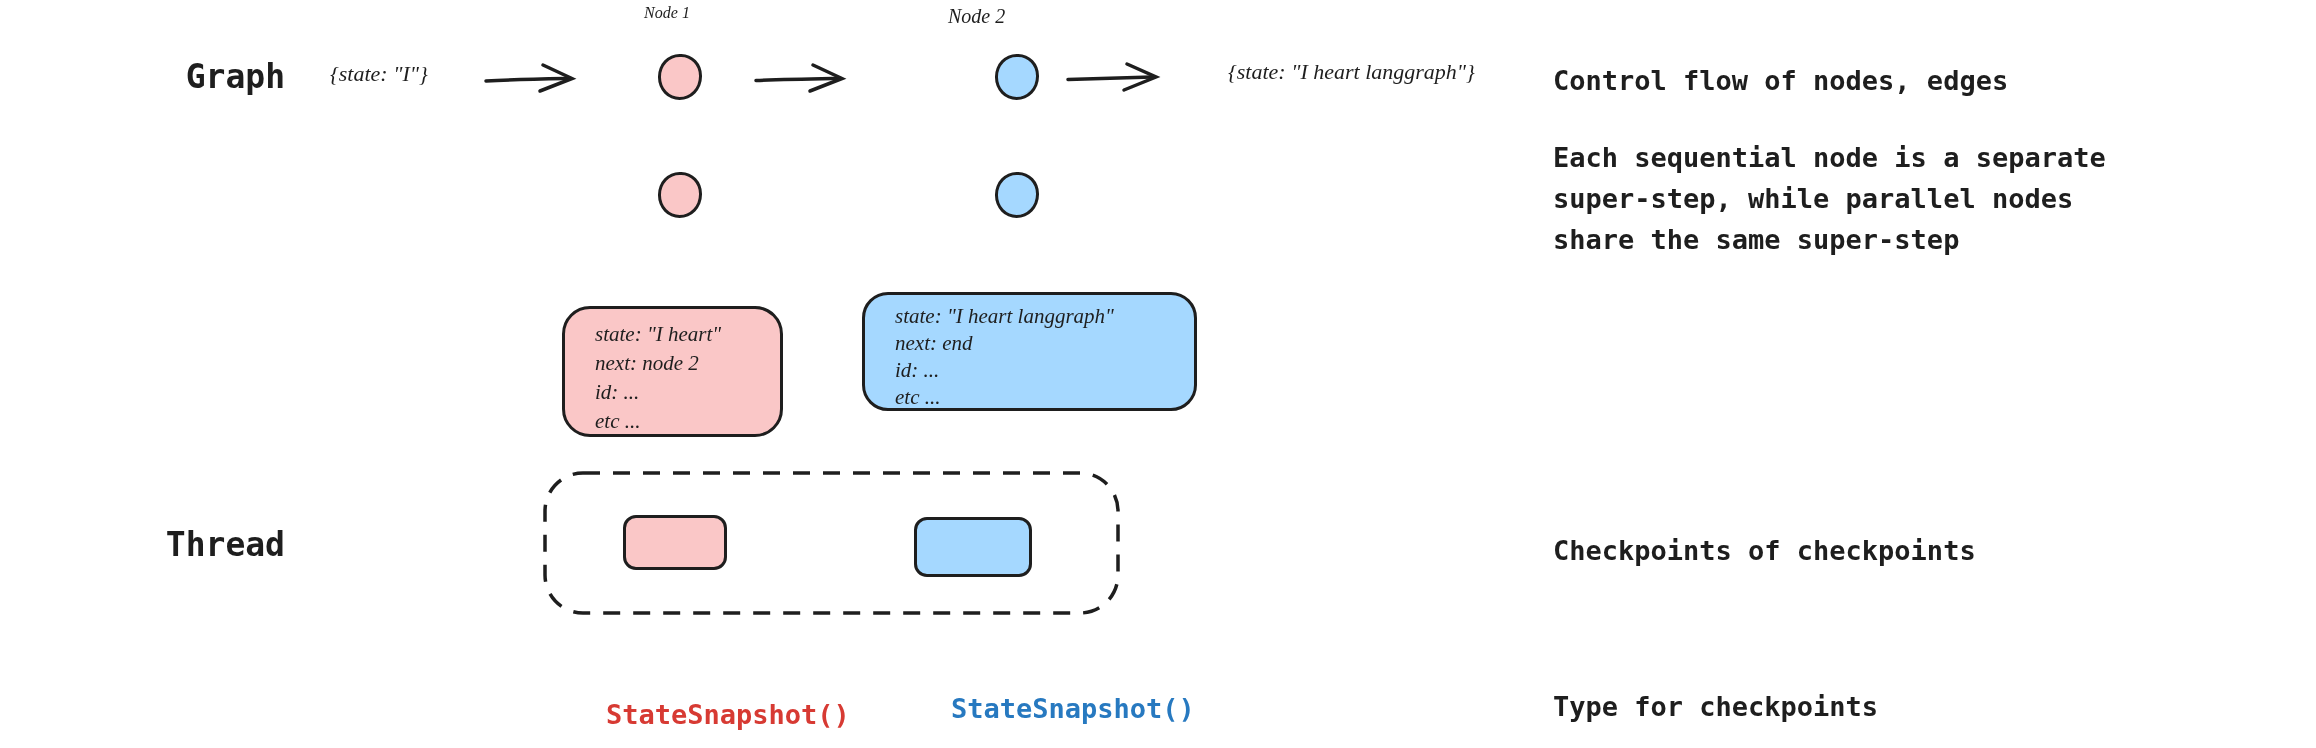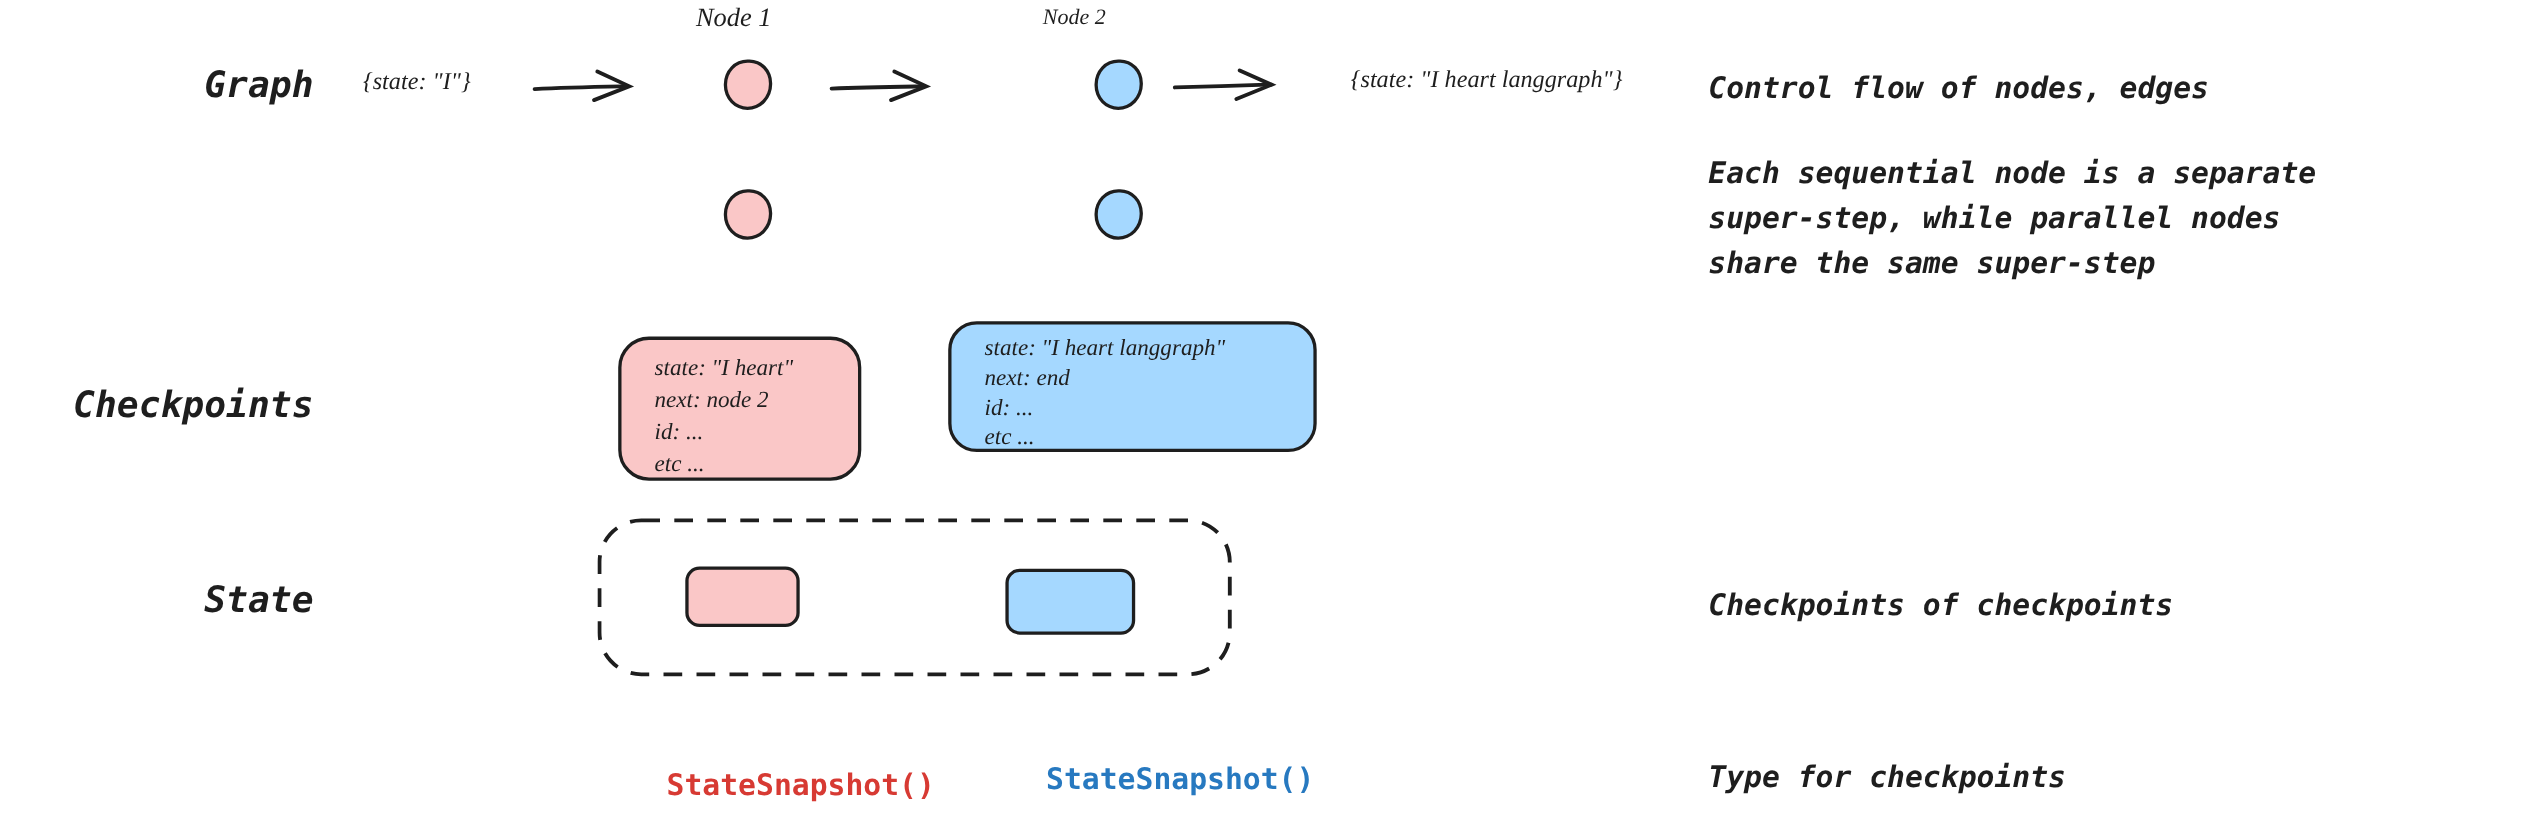--- a/index.html
+++ b/index.html
@@ -1,21 +1,21 @@
 <!DOCTYPE html>
 <html style="--ink: #1e1e1e; --pink-fill: #fac7c7; --blue-fill: #a5d8ff; --red-code: #d73a33; --blue-code: #2779c0;"><head>
 <meta charset="utf-8">
 <style>
   html,body { margin:0; padding:0; background:#ffffff; }
   #canvas {
     position:relative; width:2316px; height:748px; background:#ffffff;
     overflow:hidden;
     font-family:"DejaVu Sans Mono","Liberation Mono",monospace;
   }
-  .mono { font-family:"DejaVu Sans Mono","Liberation Mono",monospace; font-weight:bold; color:var(--ink,#1f1f1f);font-style:italic; }
+  .mono { font-family:"DejaVu Sans Mono","Liberation Mono",monospace; font-weight:bold; color:var(--ink,#1f1f1f); }
   .row-label { position:absolute; right:2031px; font-size:33px; line-height:40px; white-space:nowrap; }
   .desc { position:absolute; left:1553px; font-size:27px; line-height:41px; white-space:pre-line; }
   .hand { position:absolute; font-family:cursive; font-style:italic; color:var(--ink,#1e1e1e); white-space:pre-line; }
   .circle { position:absolute; width:44px; height:46px; box-sizing:border-box;
             border:3px solid var(--ink,#1e1e1e); border-radius:50% 48% 52% 50%; }
   .fill-pink { background:var(--pink-fill,#ffc9c9); }
   .fill-blue { background:var(--blue-fill,#a5d8ff); }
   .cp { position:absolute; box-sizing:border-box; border:3.5px solid var(--ink,#1e1e1e); }
   .cp-text { font-family:cursive; font-style:italic; color:var(--ink,#1e1e1e); white-space:pre-line; }
   .mini { position:absolute; box-sizing:border-box; border:3px solid var(--ink,#1e1e1e); border-radius:13px; }
@@ -23,40 +23,39 @@
   .code { position:absolute; font-family:"DejaVu Sans Mono","Liberation Mono",monospace;
           font-weight:bold; font-size:27px; line-height:30px; white-space:nowrap;margin-left:48px; }
   svg { display:block; }
 </style>
 </head>
 <body>
 
 <div id="canvas">
 
   <div class="mono row-label" style="top:57px">Graph</div>
-  <div class="mono row-label" style="top:348px">Checkpoints</div>
-  <div class="mono row-label" style="top:525px">State</div>
+  <div class="mono row-label" style="top:525px">Thread</div>
 
   <div class="mono desc" style="top:60px">Control flow of nodes, edges</div>
   <div class="mono desc" style="top:137px">Each sequential node is a separate
 super-step, while parallel nodes
 share the same super-step</div>
   <div class="mono desc" style="top:530px">Checkpoints of checkpoints</div>
   <div class="mono desc" style="top:686px">Type for checkpoints</div>
 
   <div class="hand" style="left:330px; top:61px; font-size:22px;">{state: "I"}</div>
 
   <div class="arrow" style="left:482px; top:58px;">
     <svg width="106" height="40" viewBox="0 0 106 40" fill="none">
       <path d="M4 23 C32 21.5 60 21 86 20.5" stroke="#1e1e1e" stroke-width="3.5" stroke-linecap="round"></path>
       <path d="M61 7 L90 20.5 L58 33" stroke="#1e1e1e" stroke-width="3.5" stroke-linecap="round" fill="none"></path>
     </svg>
   </div>
 
-  <div class="hand" style="left:607px; top:4px; width:120px; text-align:center; font-size:24px;">Node 1</div>
+  <div class="hand" style="left:607px; top:4px; width:120px; text-align:center; font-size:16px;">Node 1</div>
   <div class="circle fill-pink" style="left:658px; top:54px;"></div>
 
   <div class="arrow" style="left:752px; top:58px;">
     <svg width="106" height="40" viewBox="0 0 106 40" fill="none">
       <path d="M4 22.5 C32 21.5 60 21 86 20.5" stroke="#1e1e1e" stroke-width="3.5" stroke-linecap="round"></path>
       <path d="M61 7 L90 20.5 L58 33" stroke="#1e1e1e" stroke-width="3.5" stroke-linecap="round" fill="none"></path>
     </svg>
   </div>
 
   <div class="hand" style="left:948px; top:5px; width:120px; text-align:left; font-size:20px;">Node 2</div>

